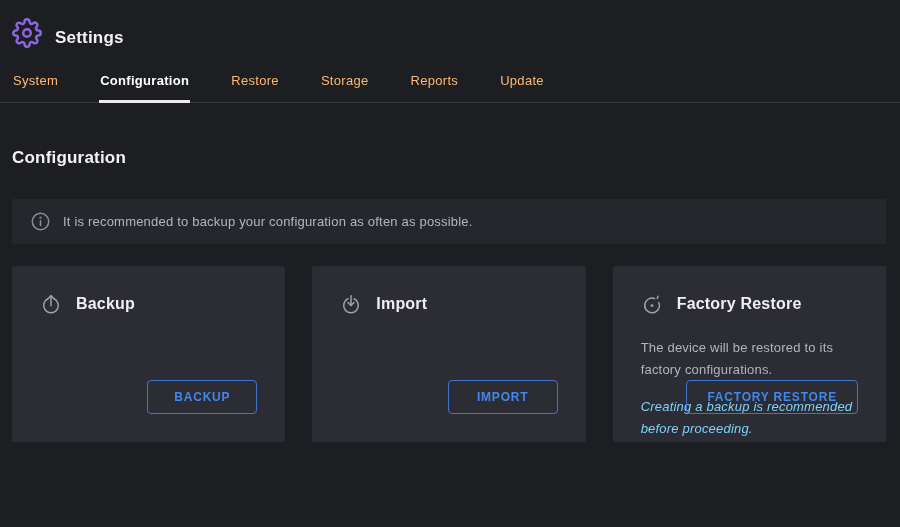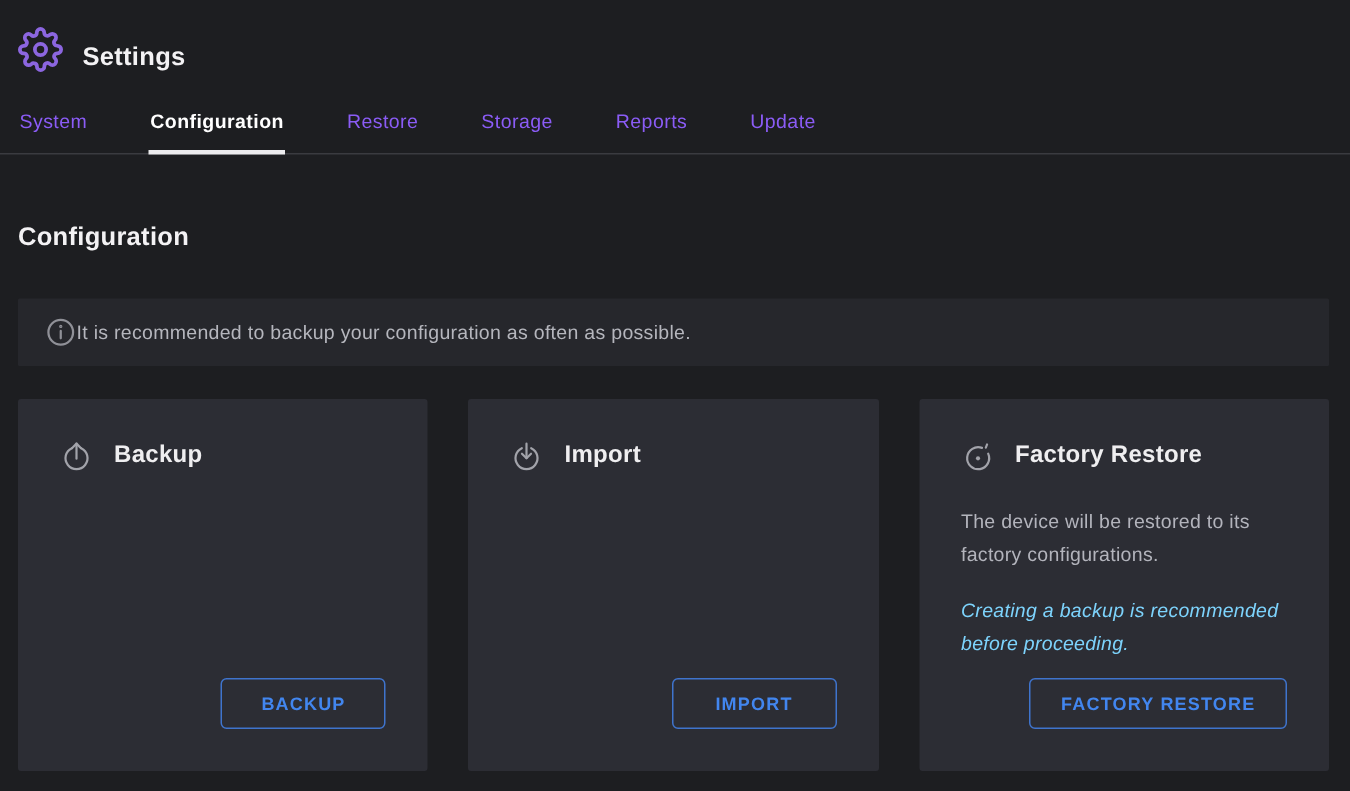--- a/index.html
+++ b/index.html
@@ -19,21 +19,21 @@
   .app-title { font-size: 17px; font-weight: 700; letter-spacing: 0.2px; color: #f3f2f4; }
 
   
   .tabbar {
     display: flex; gap: 40px;
     padding: 0 12px;
     margin-top: 17px;
     border-bottom: 1px solid #3a3b40;
   }
   .tab {
-    font-size: 13px; color: #8b5cf6;
+    font-size: 13px; color: #fdba74;
     padding: 8px 1px 12px 1px;
     margin-bottom: -1px;
     border-bottom: 3px solid transparent;
     cursor: pointer; letter-spacing: 0.3px;
     white-space: nowrap;
   }
   .tab.active {
     color: #ffffff; font-weight: 700;
     border-bottom-color: #ececee;
   }
@@ -42,38 +42,38 @@
   .page-title {
     font-size: 17px; font-weight: 700; color: #f3f2f4;
     margin: 45px 0 0 12px; letter-spacing: 0.2px;
   }
 
   
   .banner {
     margin: 31px 14px 0 12px;
     background: #26272c;
     height: 45px;
-    display: flex; align-items: center; 
+    display: flex; align-items: center; gap: 12px;
     padding: 0 18px;
     border-radius: 1px;
   }
   .banner svg { flex: 0 0 auto; display: block; }
   .banner-text { font-size: 13px; color: #b5b6bd; letter-spacing: 0.2px; }
 
   
   .cards {
     display: grid;
     grid-template-columns: repeat(3, 1fr);
     gap: 27px;
     margin: 22px 14px 0 12px;
   }
   .card {
     position: relative;
     background: #2c2d34;
-    height: 248px;
+    height: 176px;
     padding: 26px 28px;
     border-radius: 2px;
   }
   .card-head { display: flex; align-items: center; gap: 14px; }
   .card-head svg { display: block; }
   .card-title { font-size: 16px; font-weight: 600; color: #efeef0; letter-spacing: 0.2px; }
   .card-body {
     margin-top: 21px;
     font-size: 13px; line-height: 1.72;
     color: #b3b4bc; letter-spacing: 0.2px;

